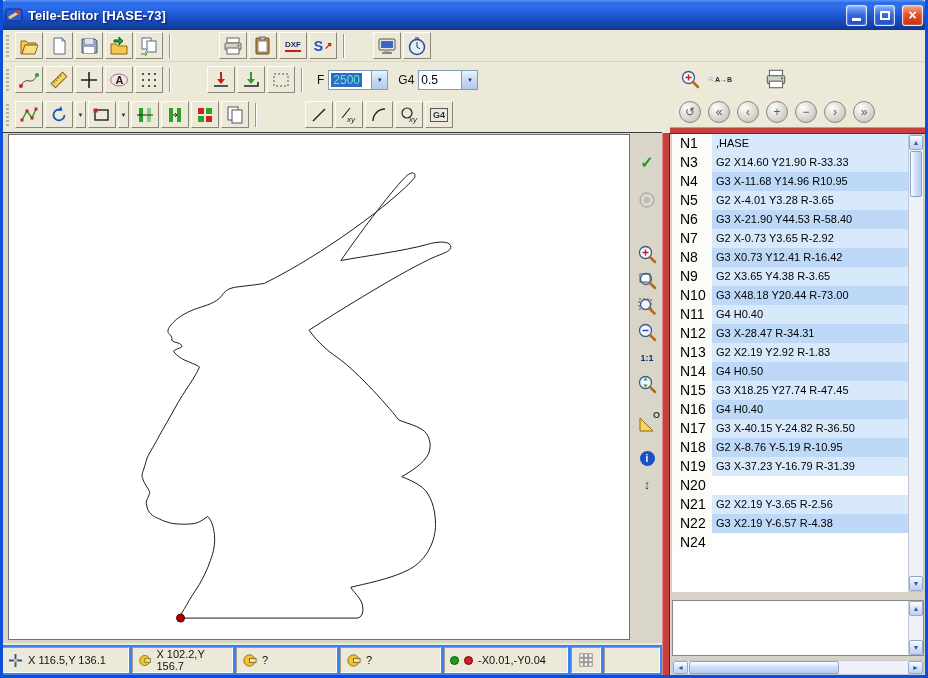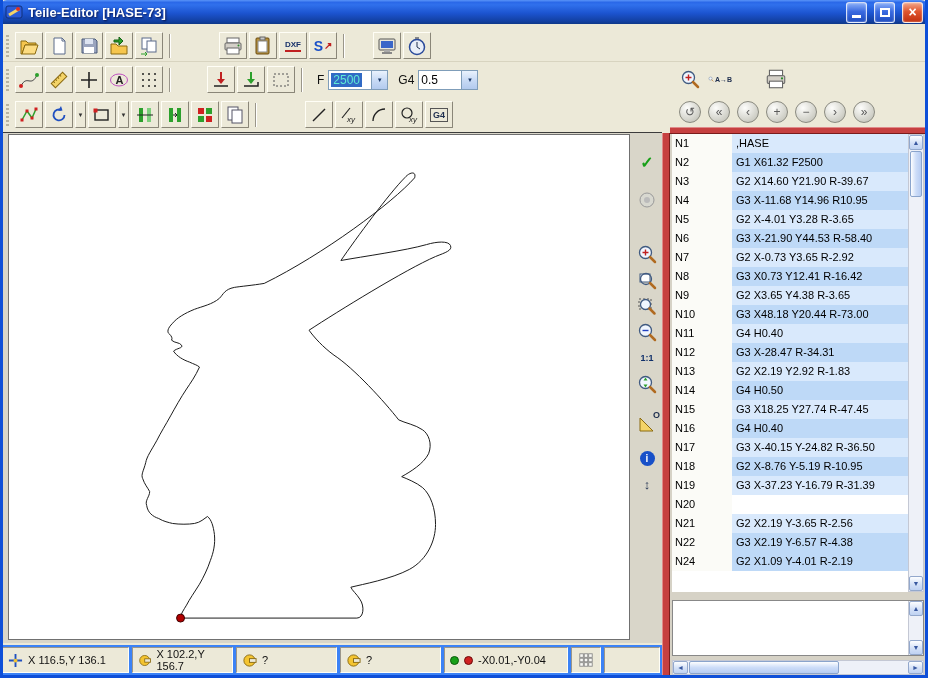--- a/index.html
+++ b/index.html
@@ -2,21 +2,21 @@
 <html><head>
 <meta charset="utf-8">
 <style>
 *{box-sizing:border-box;margin:0;padding:0}
 html,body{width:928px;height:678px}
 body{font-family:"Liberation Sans",sans-serif;background:#ece9d8;position:relative;overflow:hidden;
  --sel-blue:#316ac5;--row-light:#d9e9fc;--row-dark:#bed9f7;--red:#c64040;--start-red:#b00000}
 .frame{position:absolute;inset:0;border:3px solid #0e4fd8;border-top:none;z-index:60;pointer-events:none}
 
 
-.titlebar{position:absolute;left:0;top:0;width:928px;height:24px;border-radius:7px 7px 0 0;
+.titlebar{position:absolute;left:0;top:0;width:928px;height:30px;border-radius:7px 7px 0 0;
  background:linear-gradient(180deg,#5a94f8 0%,#2a68e8 10%,#3070ec 20%,#1c54d0 55%,#123f9f 90%,#0e3788 100%);
  display:flex;align-items:center;gap:5px;padding:0 5px;z-index:10}
 .titlebar .title{color:#fff;font-weight:bold;font-size:13px;flex:1;text-shadow:1px 1px 2px rgba(0,0,40,.75)}
 .winbtn{width:21px;height:21px;border-radius:3px;border:1px solid rgba(255,255,255,.8);margin-left:2px;
  display:flex;align-items:center;justify-content:center;color:#fff;font-weight:bold;
  background:linear-gradient(180deg,#8cb0f8,#3a6ae0 45%,#1e4cc0);box-shadow:inset 0 0 2px rgba(255,255,255,.6)}
 .winbtn.close{background:linear-gradient(180deg,#f0a488,#e0552e 45%,#c23110);font-size:14px;line-height:14px}
 .min-bar{width:9px;height:3px;background:#fff;margin-top:9px}
 .max-box{width:10px;height:9px;border:2px solid #fff;display:block}
 
@@ -71,21 +71,21 @@
 .rp-nav{position:absolute;left:0;top:34px;width:255px;height:31px;background:#ece9d8;display:flex;align-items:center;gap:7px;padding:0 9px}
 .navbtn{width:22px;height:22px;border-radius:50%;border:1px solid #8a8a80;color:#5a5a5a;font-size:12px;line-height:1;
  display:flex;align-items:center;justify-content:center;background:radial-gradient(circle at 35% 30%,#fdfdfb,#d2d2ca 65%,#b9b9b0)}
 .zoomab{display:flex;align-items:center;gap:1px}
 .ablbl{font-size:7px;font-weight:bold;color:#203050}
 .red-h{position:absolute;left:0;top:65px;width:255px;height:7px;background:var(--red);
  border-top:1px solid #e08a8a;border-bottom:1px solid #7a1c1c}
 
 .gcode-list{position:absolute;left:2px;top:72px;width:236px;height:458px;background:#fff;overflow:hidden}
 .grow{display:flex;height:19px;line-height:19px}
-.gn{width:60px;padding-left:3px;background:#fbfbf7;font-size:11px;color:#000}
+.gn{width:40px;padding-left:8px;background:#fbfbf7;font-size:14px;color:#000}
 .gc{flex:1;padding-left:4px;font-size:11px;color:#000;white-space:nowrap;overflow:hidden}
 .gc.light{background:var(--row-light)}
 .gc.dark{background:var(--row-dark)}
 
 .vscroll{position:absolute;left:238px;top:72px;width:16px;height:458px;display:flex;flex-direction:column;background:#eef1f8;border:1px solid #c4c8d4}
 .scr-btn{width:100%;height:15px;display:flex;align-items:center;justify-content:center;font-size:7px;color:#3858a0;
  background:linear-gradient(180deg,#fdfeff,#d4e1f7 55%,#bfd2f2);border:1px solid #93a8cc;border-radius:2px}
 .vthumb{height:46px;margin:1px;background:linear-gradient(90deg,#fdfeff,#cdddf8 50%,#b6ccf2);border:1px solid #8aa4cc;border-radius:2px}
 .vtrack{flex:1}
 
@@ -511,26 +511,22 @@
       <div class="navbtn">»</div>
     </div>
   <div class="red-h"></div>
 
   <div class="gcode-list">
       <div class="grow">
         <span class="gn">N1</span>
         <span class="gc light">,HASE</span>
       </div>
       <div class="grow">
-        <span class="gn">N2</span>
-        <span class="gc dark">G1 X61.32 F2500</span>
-      </div>
-      <div class="grow">
         <span class="gn">N3</span>
-        <span class="gc light">G2 X14.60 Y21.90 R-39.67</span>
+        <span class="gc light">G2 X14.60 Y21.90 R-33.33</span>
       </div>
       <div class="grow">
         <span class="gn">N4</span>
         <span class="gc dark">G3 X-11.68 Y14.96 R10.95</span>
       </div>
       <div class="grow">
         <span class="gn">N5</span>
         <span class="gc light">G2 X-4.01 Y3.28 R-3.65</span>
       </div>
       <div class="grow">
@@ -595,21 +591,20 @@
       <div class="grow">
         <span class="gn">N21</span>
         <span class="gc light">G2 X2.19 Y-3.65 R-2.56</span>
       </div>
       <div class="grow">
         <span class="gn">N22</span>
         <span class="gc dark">G3 X2.19 Y-6.57 R-4.38</span>
       </div>
       <div class="grow">
         <span class="gn">N24</span>
-        <span class="gc dark">G2 X1.09 Y-4.01 R-2.19</span>
       </div>
     </div>
 
   <div class="vscroll">
     <div class="scr-btn">
         <span>▲</span>
       </div>
     <div class="vthumb"></div>
     <div class="vtrack"></div>
     <div class="scr-btn">

